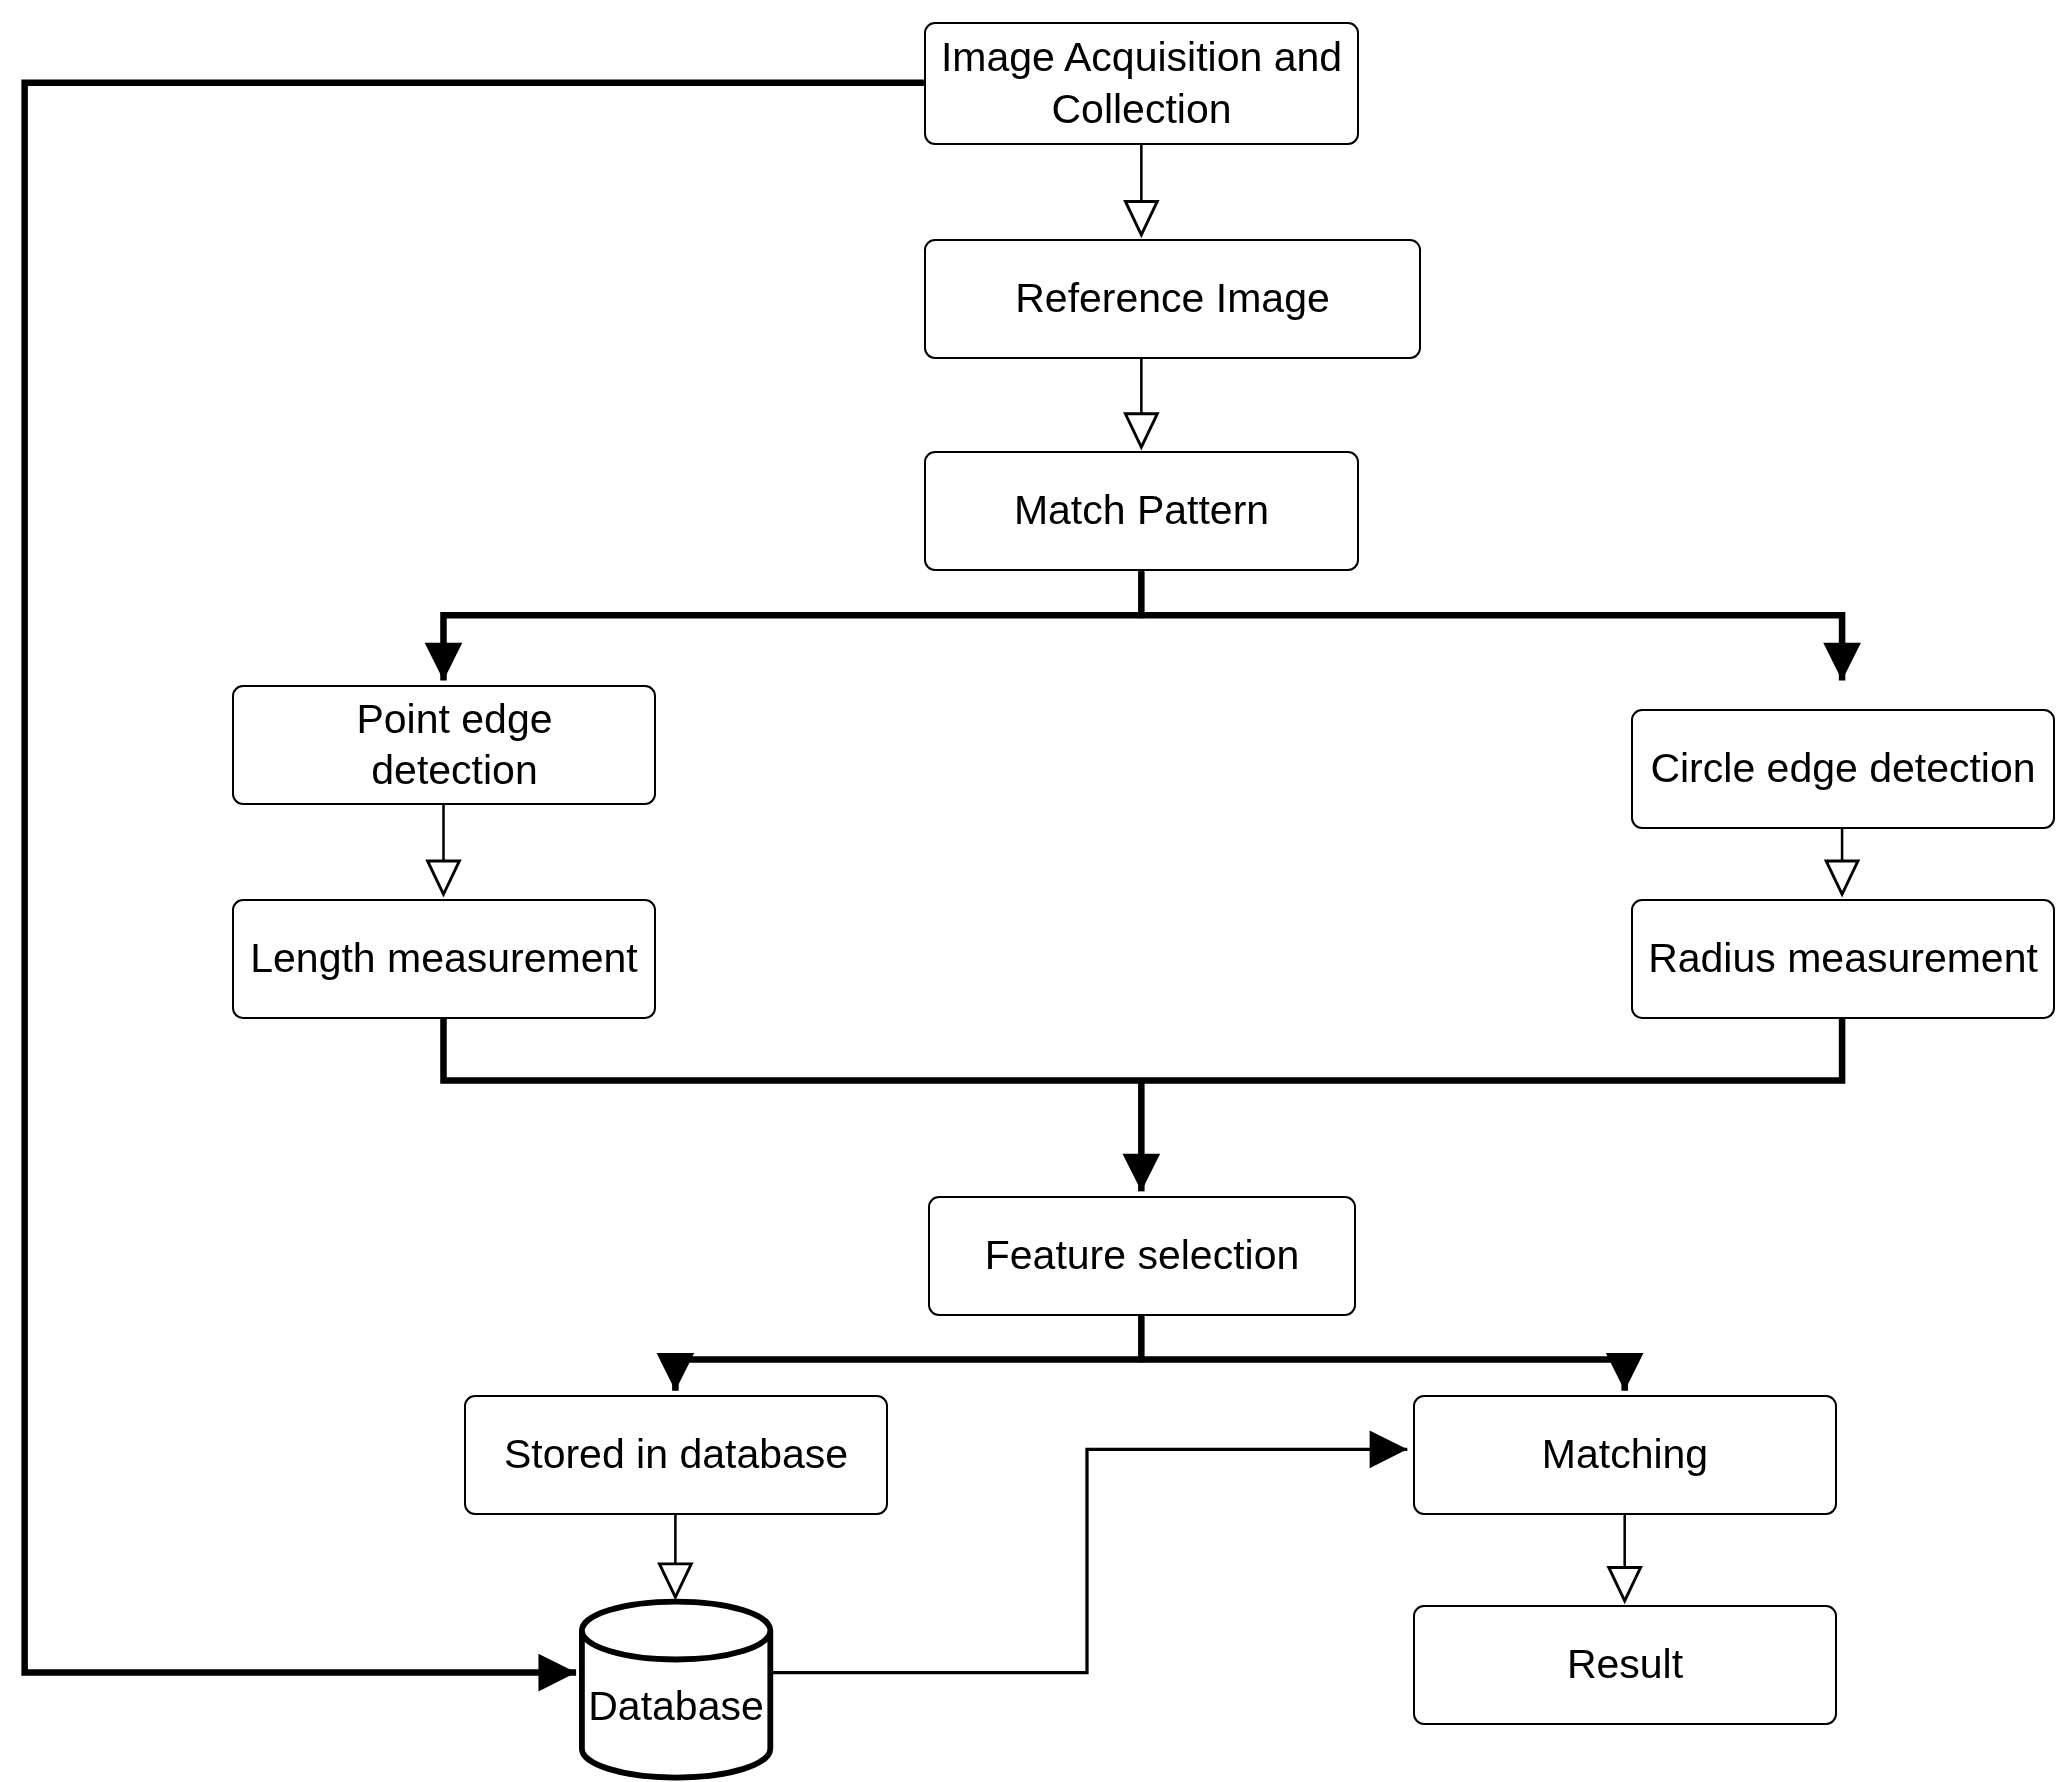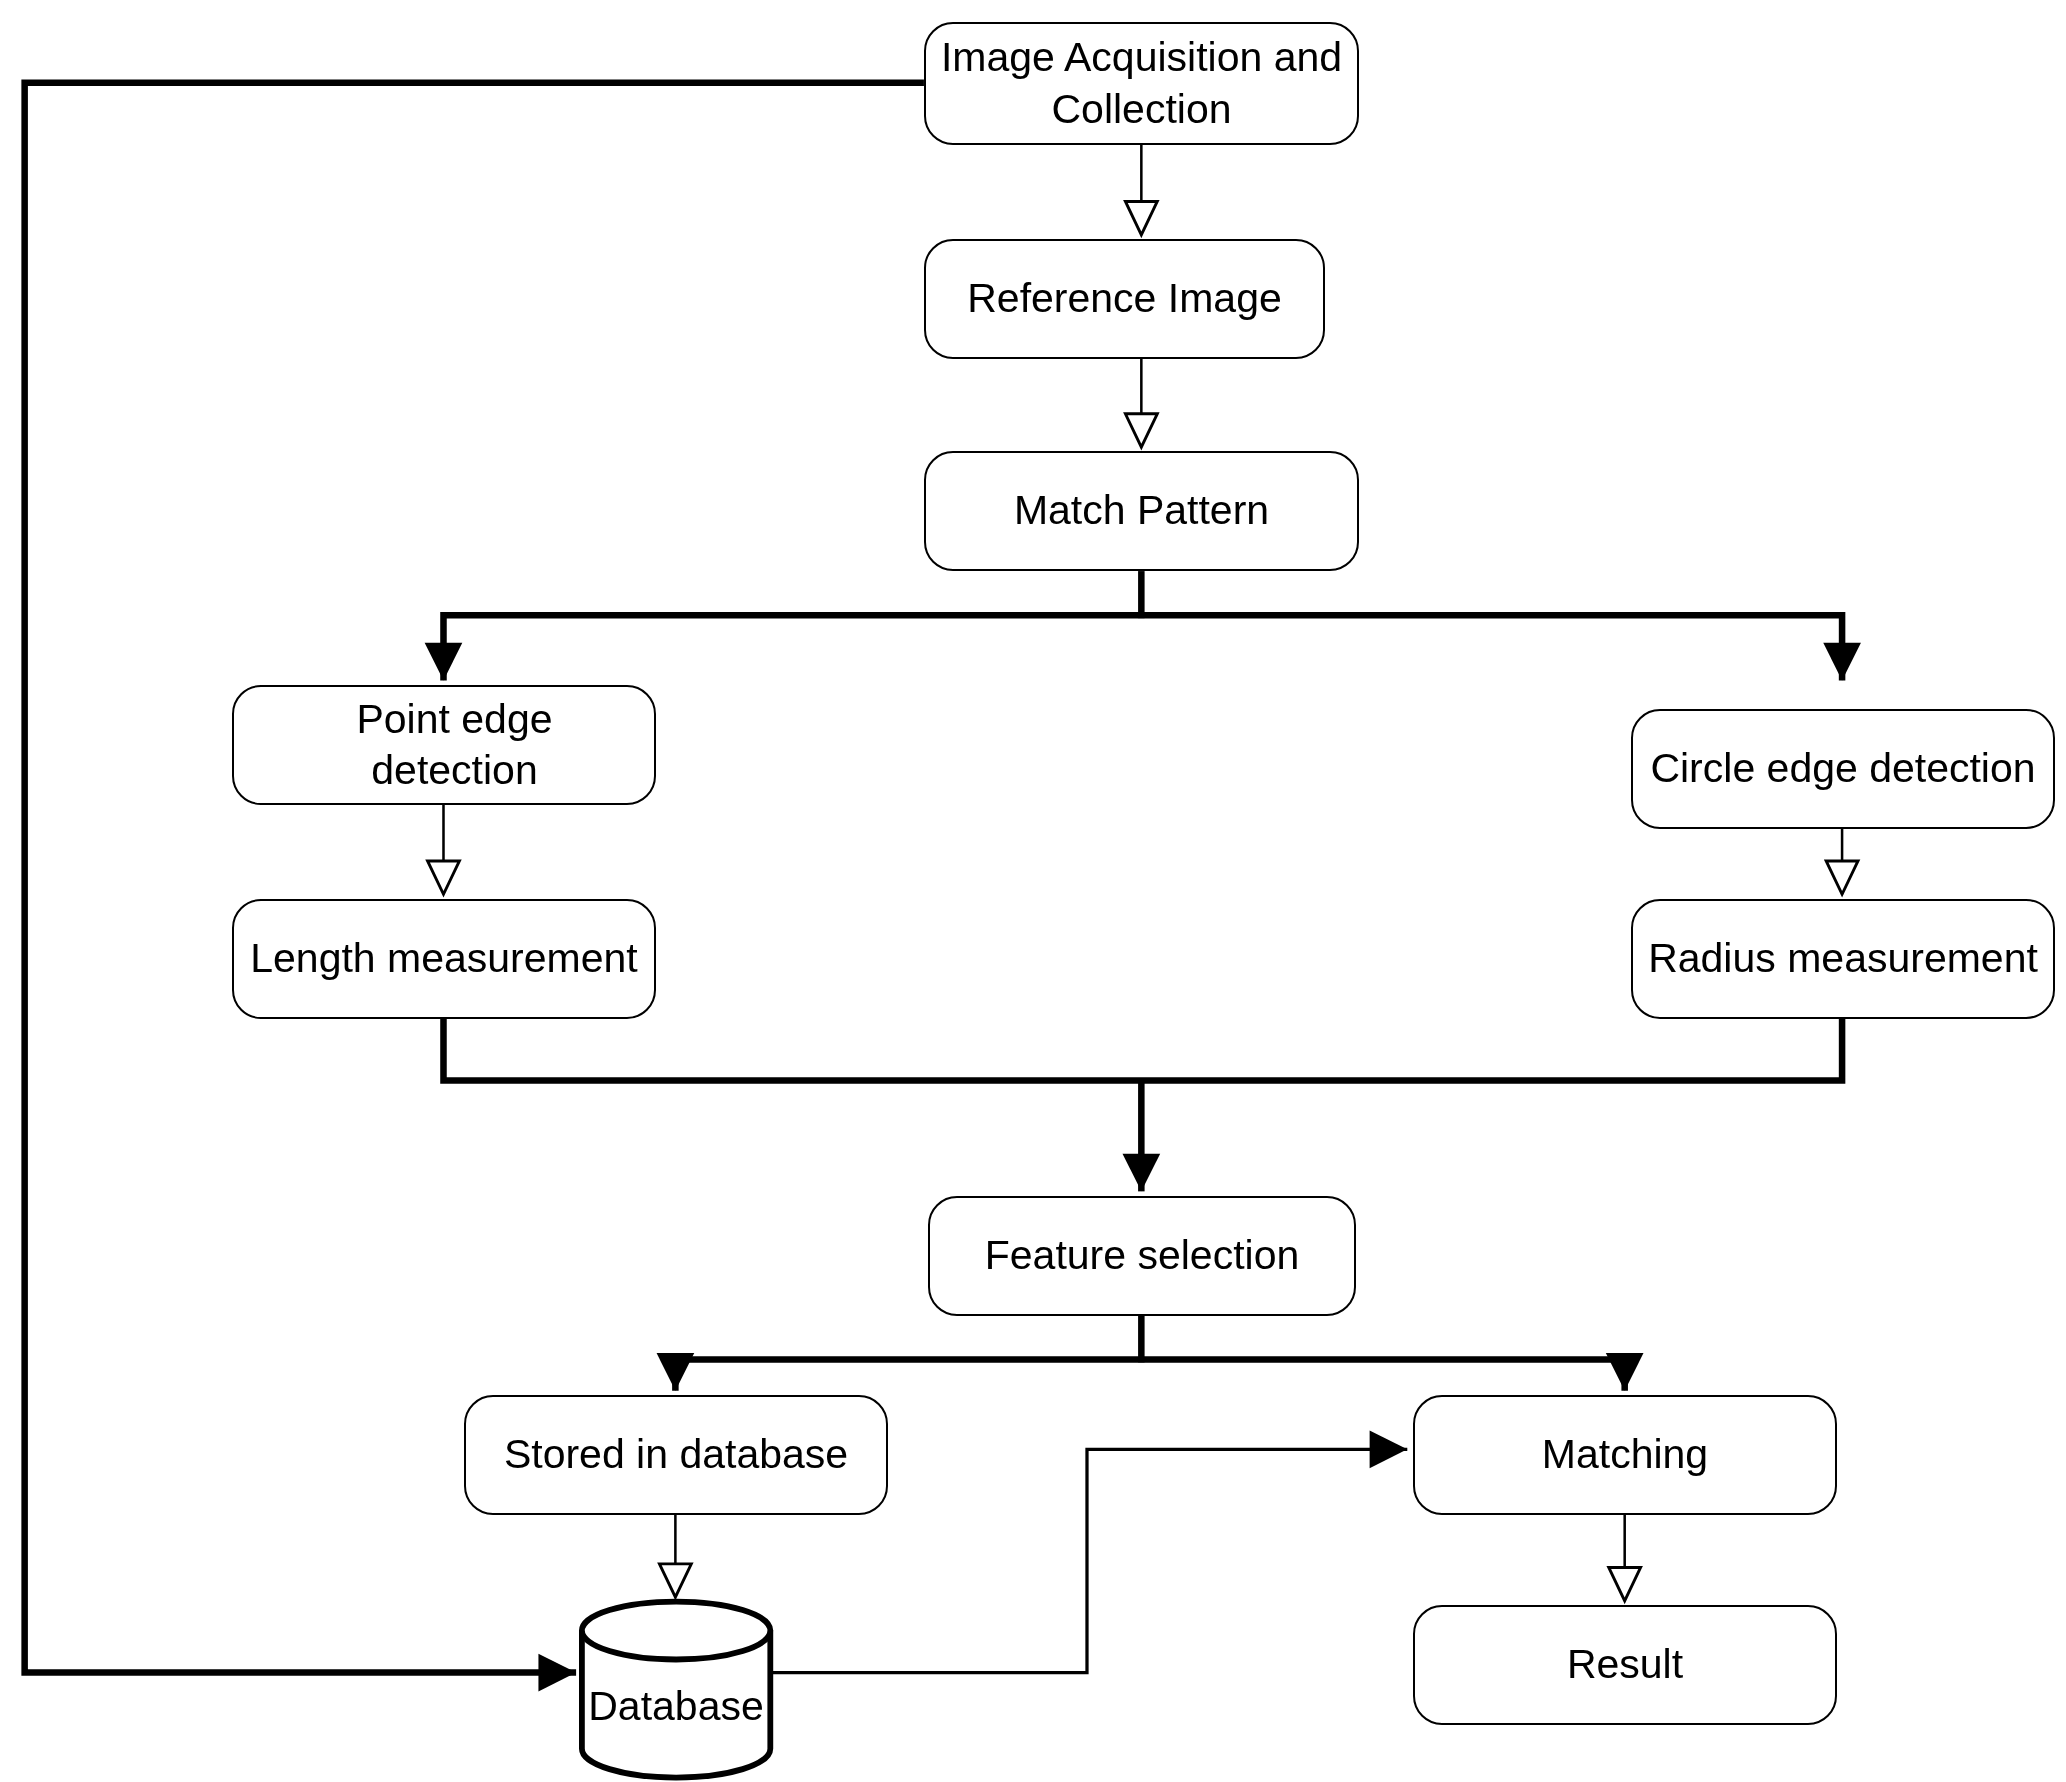--- a/index.html
+++ b/index.html
@@ -19,21 +19,21 @@
   .edge { fill: none; stroke: #000000; stroke-linejoin: miter; }
   .edge-thin  { stroke-width: 3.5px; }
   .edge-mid   { stroke-width: 4.5px; }
   .edge-thick { stroke-width: 9px; }
   .cyl { fill: #ffffff; stroke: #000000; stroke-width: 8px; }
   .node {
     position: absolute;
     box-sizing: border-box;
     background: #ffffff;
     border: 2.9px solid #000000;
-    border-radius: 29px;
+    border-radius: 11px;
     display: flex;
     align-items: center;
     justify-content: center;
     text-align: center;
     font-size: 41px;
     line-height: 1.25;
     padding: 5.8px 13px;
   }
   .shape-label {
     position: absolute;
@@ -85,21 +85,21 @@
     <path class="edge edge-mid" d="M1063 2308 L1500 2308 L1500 2000 L1942 2000" marker-end="url(#ah-solid)"></path>
 
     <g>
       <path class="cyl" d="M803 2250 L803 2413 A130 40 0 0 0 1063 2413 L1063 2250"></path>
       <ellipse class="cyl" cx="933" cy="2250" rx="130" ry="40"></ellipse>
     </g>
   </svg>
 
   <div class="node" style="left:924px; top:22px;  width:435px; height:123px;">Image Acquisition and Collection</div>
 
-  <div class="node" style="left:924px; top:239px; width:401px; height:120px;">Reference Image</div>
+  <div class="node" style="left:924px; top:239px; width:497px; height:120px;">Reference Image</div>
 
   <div class="node" style="left:924px; top:451px; width:435px; height:120px;">Match Pattern</div>
 
   <div class="node" style="left:232px;  top:685px; width:424px; height:120px;padding-left:34px;">Point edge detection</div>
 
   <div class="node" style="left:1631px; top:685px; width:424px; height:120px;margin-top:24px;">Circle edge detection</div>
 
   <div class="node" style="left:232px;  top:899px; width:424px; height:120px;">Length measurement</div>
 
   <div class="node" style="left:1631px; top:899px; width:424px; height:120px;">Radius measurement</div>

